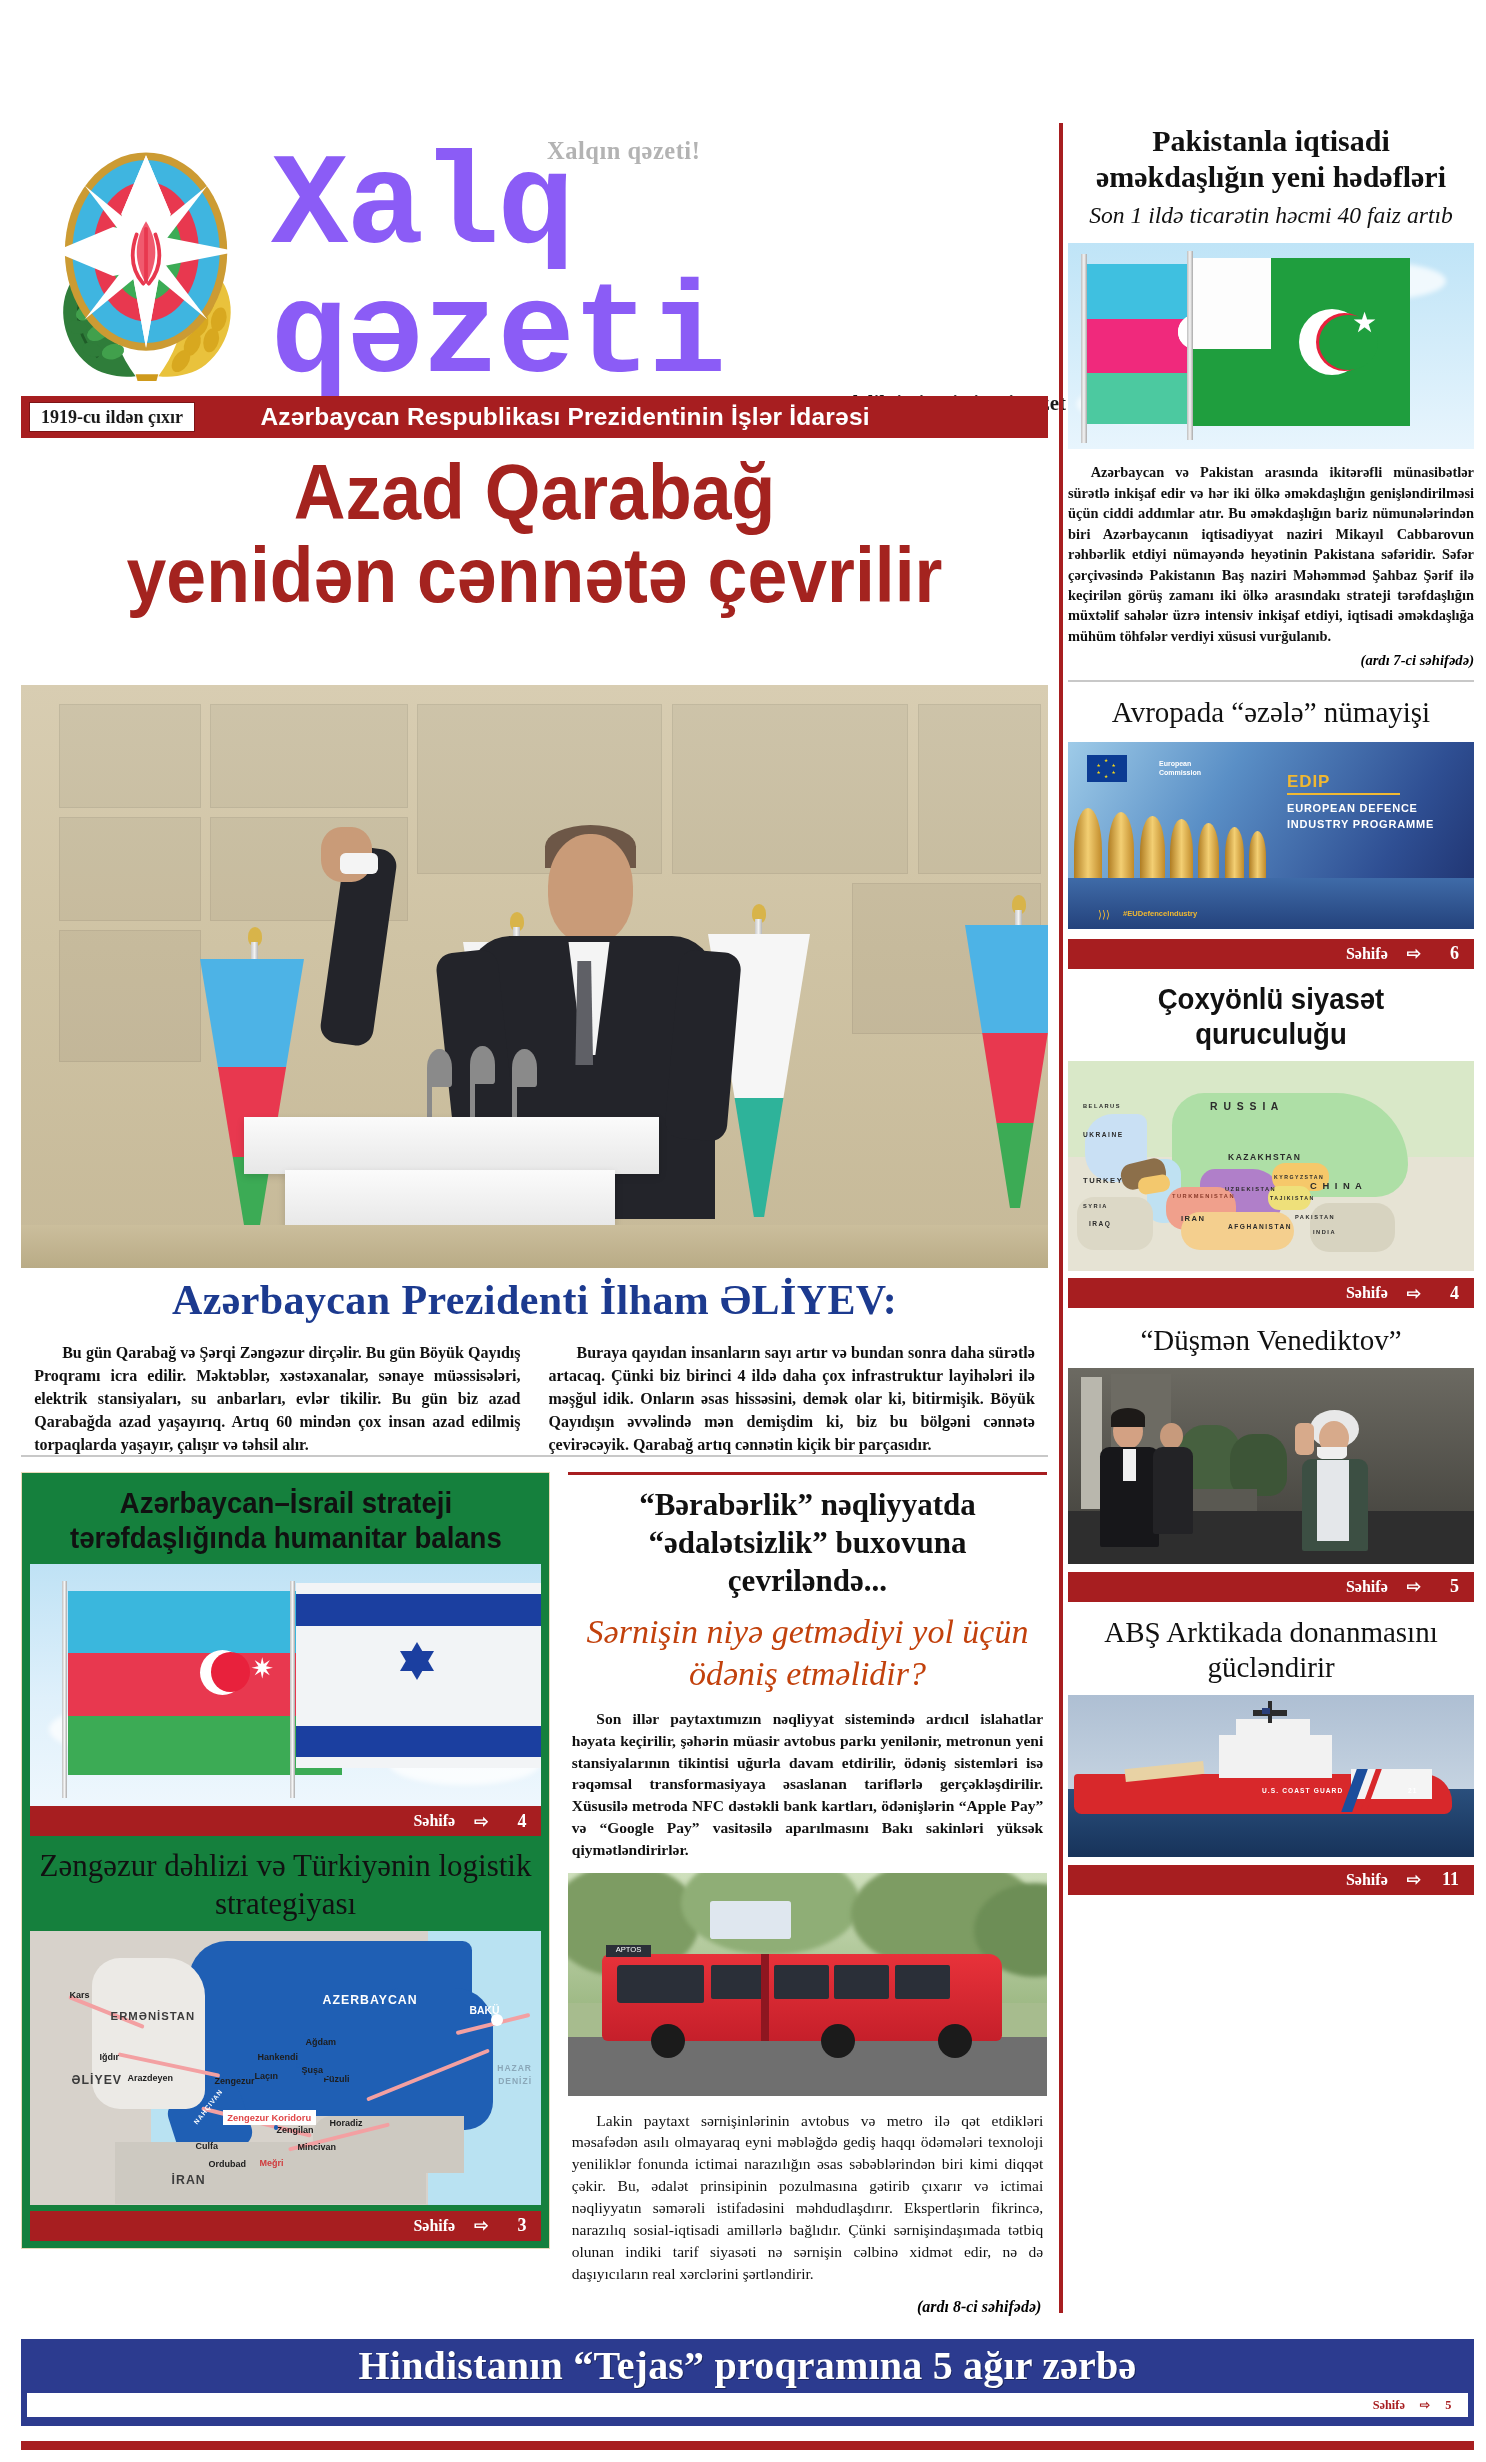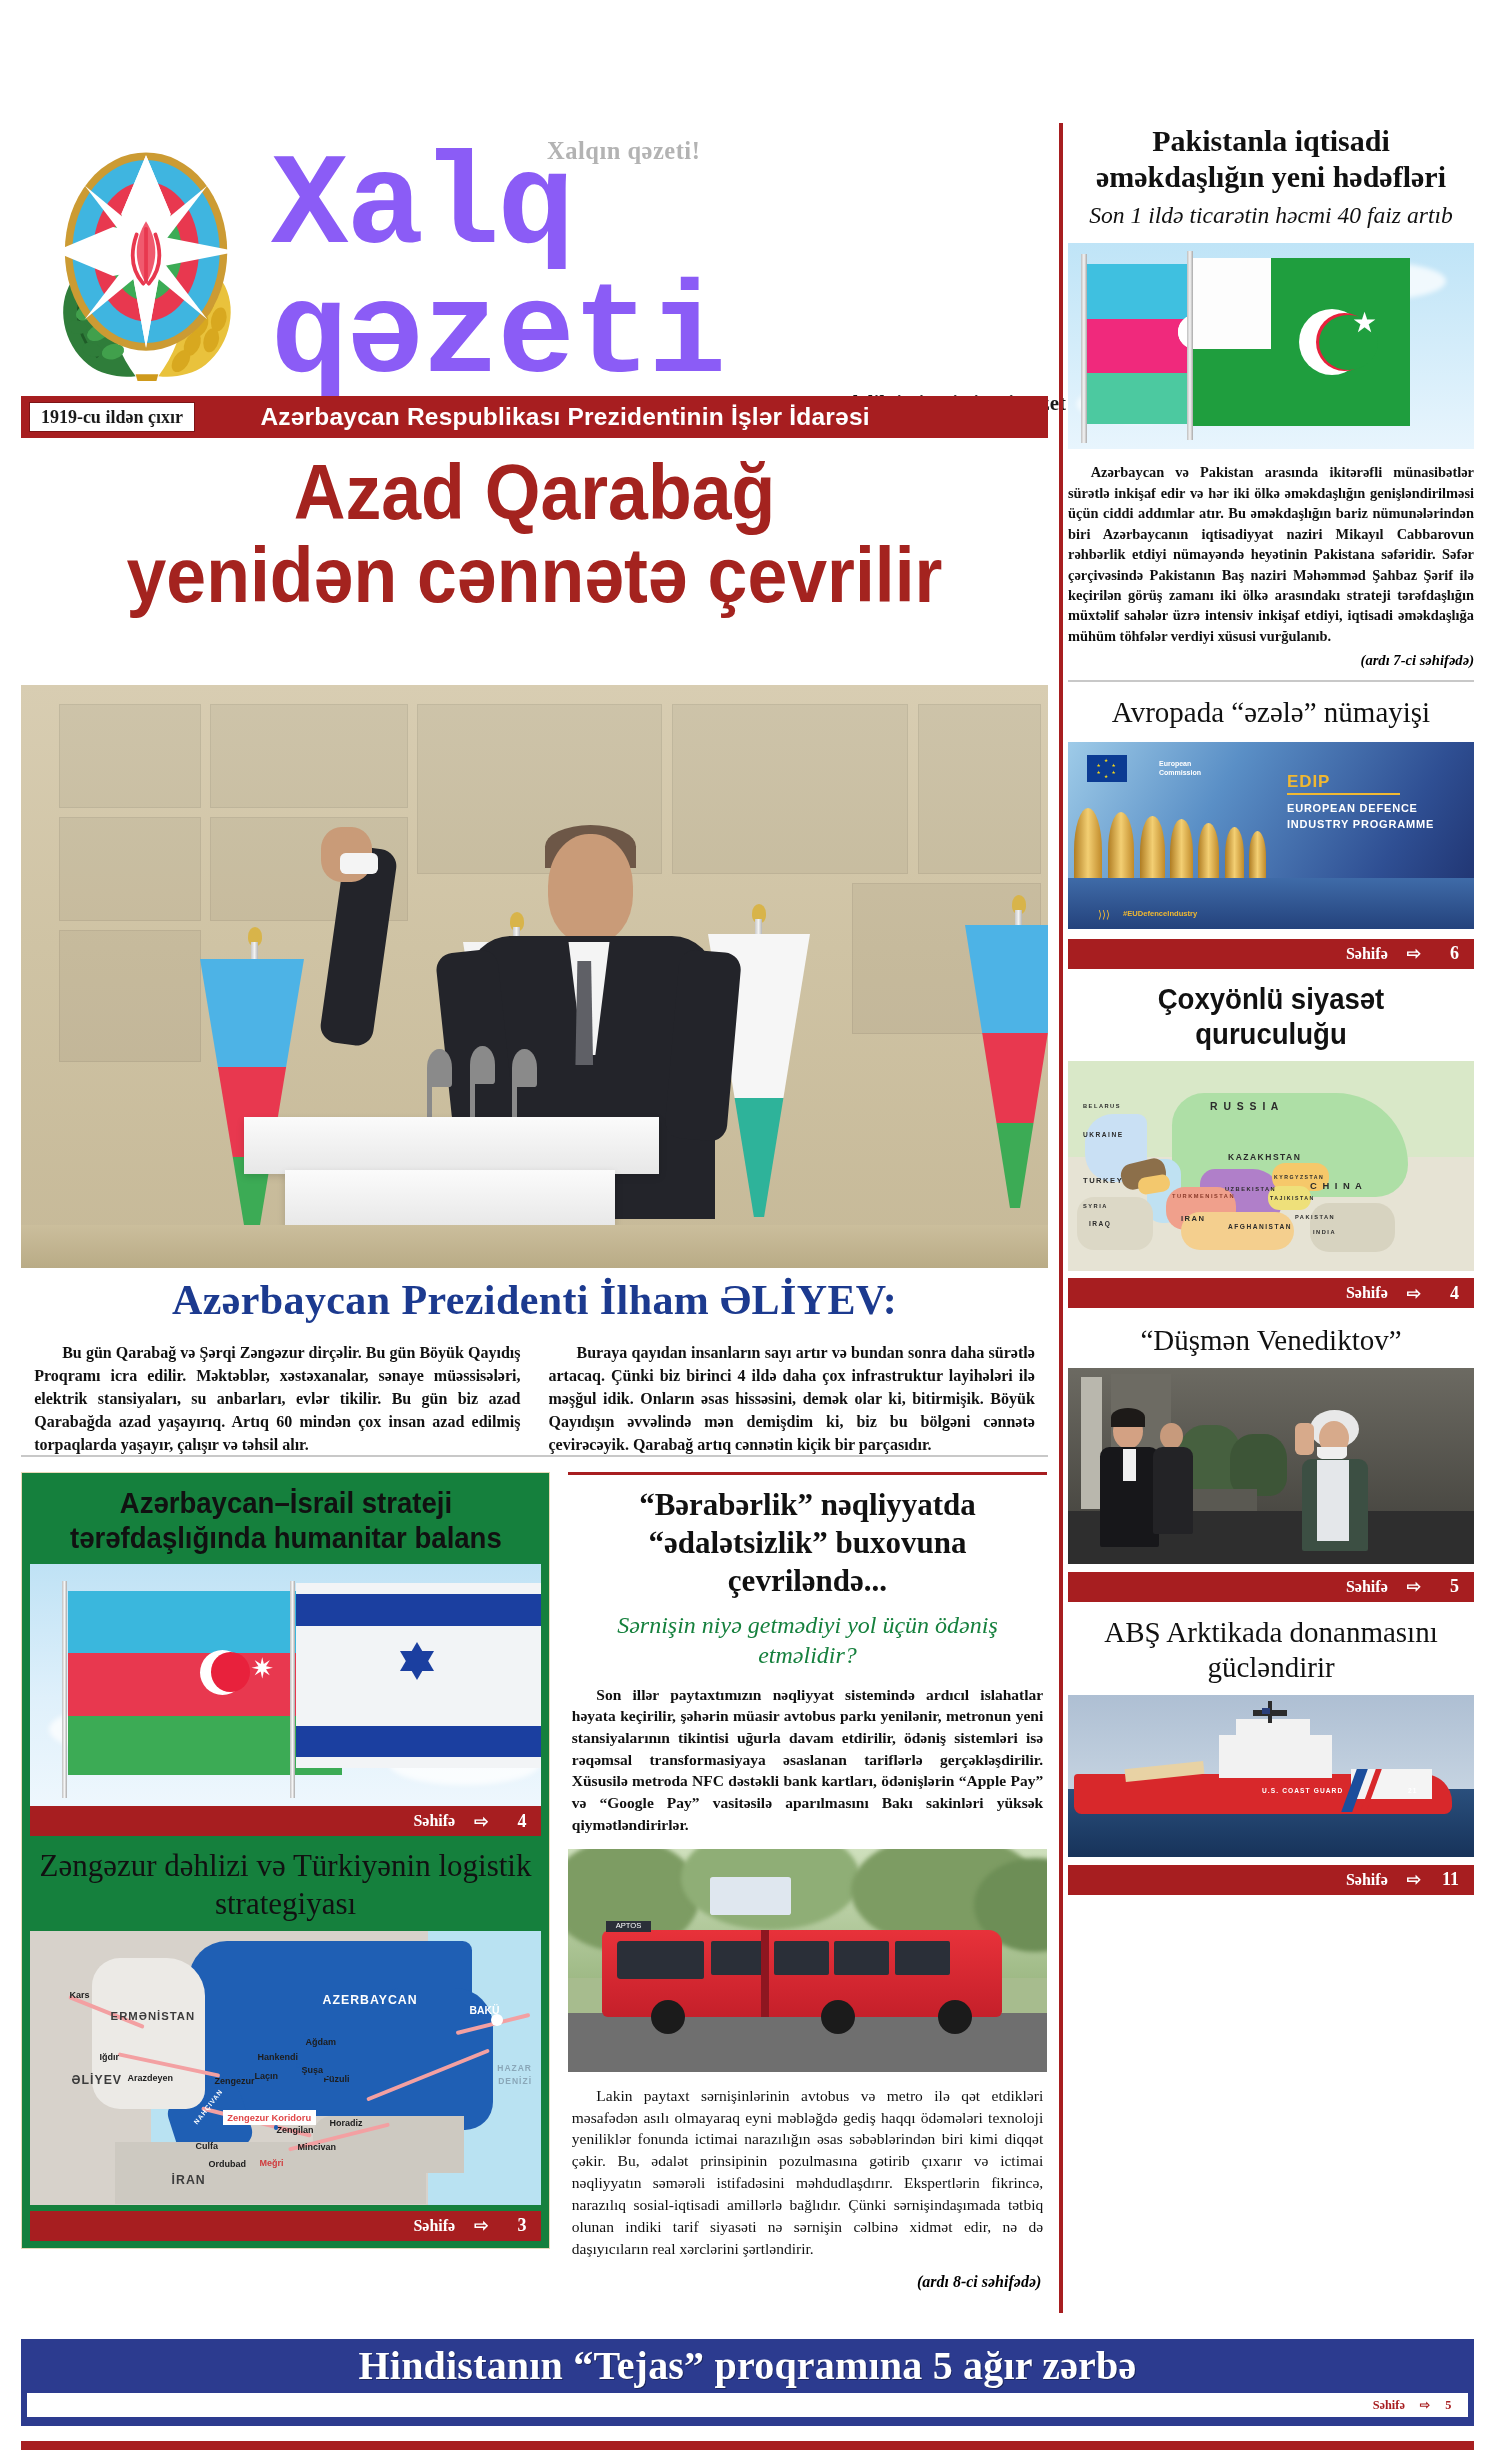--- a/index.html
+++ b/index.html
@@ -171,21 +171,21 @@
 
   
   .center-col { position: absolute; left: 568px; top: 1472px; width: 479px; }
   .ctr-head {
     font-family: "Liberation Serif", serif; font-weight: 700;
     font-size: 31px; line-height: 1.22; text-align: center; color: #111;
     padding: 11.3px 3.8px 7.6px;
   }
   .ctr-sub {
     font-family: "Liberation Serif", serif; font-style: italic; font-weight: 400;
-    font-size: 24px; line-height: 1.24; text-align: center; color: #15803d;
+    font-size: 34px; line-height: 1.24; text-align: center; color: #c2410c;
     padding: 3.8px 5.7px 13.2px;
   }
   .ctr-body {
     font-family: "Liberation Serif", serif; font-weight: 700;
     font-size: 15.5px; line-height: 1.4; color: #111; text-align: justify;
     text-indent: 24.5px; padding: 0 3.8px;
   }
   .ctr-body2 {
     font-family: "Liberation Serif", serif; font-weight: 400;
     font-size: 15.5px; line-height: 1.41; color: #111; text-align: justify;

